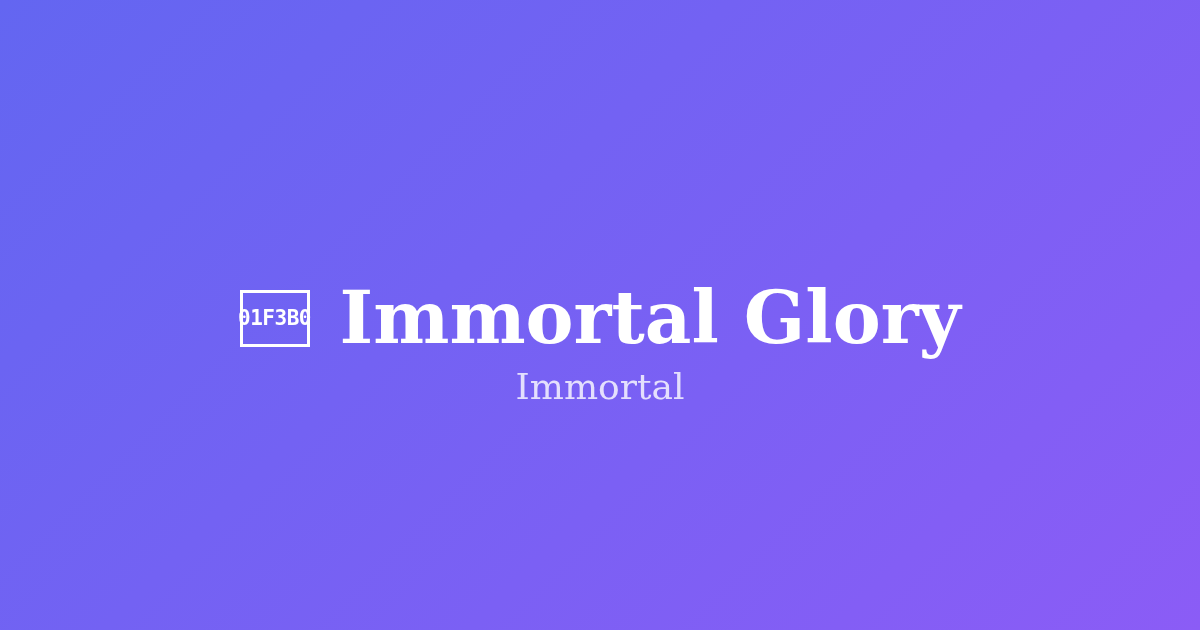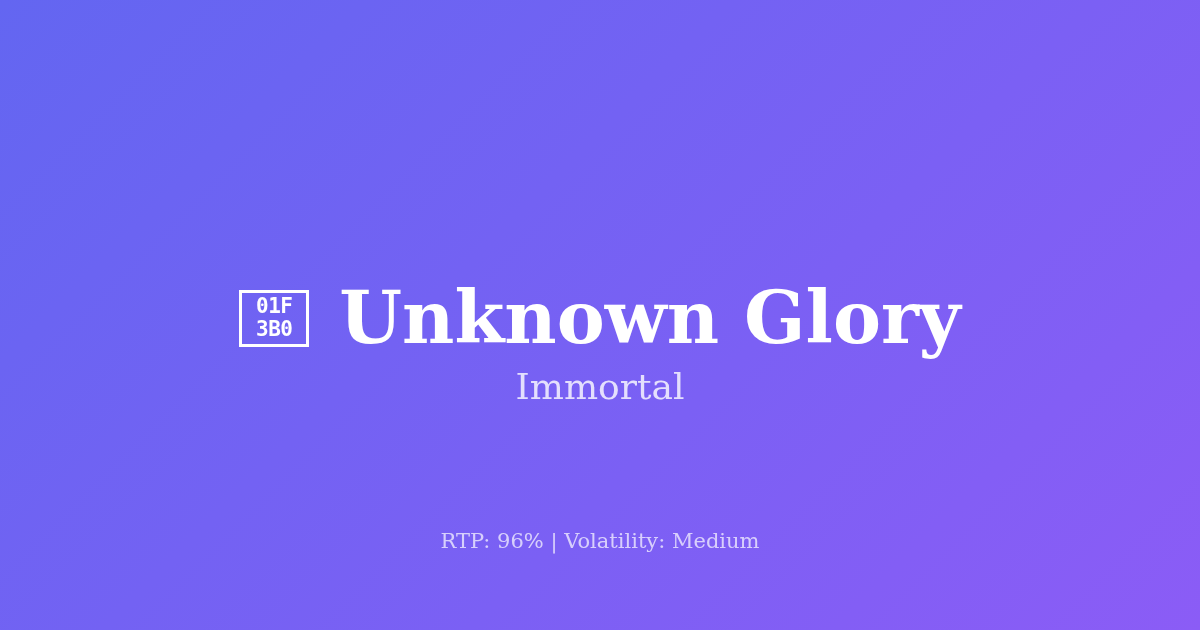--- a/index.html
+++ b/index.html
@@ -36,21 +36,21 @@
     display: flex;
     flex-direction: row;
     align-items: center;
     justify-content: center;
     gap: 30px;
   }
 
   
   #game-emoji {
     display: inline-flex;
-    flex-direction: column;
+    flex-direction: row;
     align-items: center;
     justify-content: center;
     width: 70px;
     height: 57px;
     box-sizing: border-box;
     border: 3px solid #FFFFFF;
     line-height: 1;
     flex: none;
   }
 
@@ -109,21 +109,20 @@
 
 <div id="og-card">
 
   <div id="title-row">
 
     <span id="game-emoji">
       <span class="tofu-row">01F</span>
       <span class="tofu-row">3B0</span>
     </span>
 
-    <h1 id="game-title">Unknown Glory</h1>
+    <h1 id="game-title">Immortal Glory</h1>
 
   </div>
 
   <div id="game-provider">Immortal</div>
 
-  <div id="game-stats">RTP: 96% | Volatility: Medium</div>
 
 </div>
 
 </body></html>

